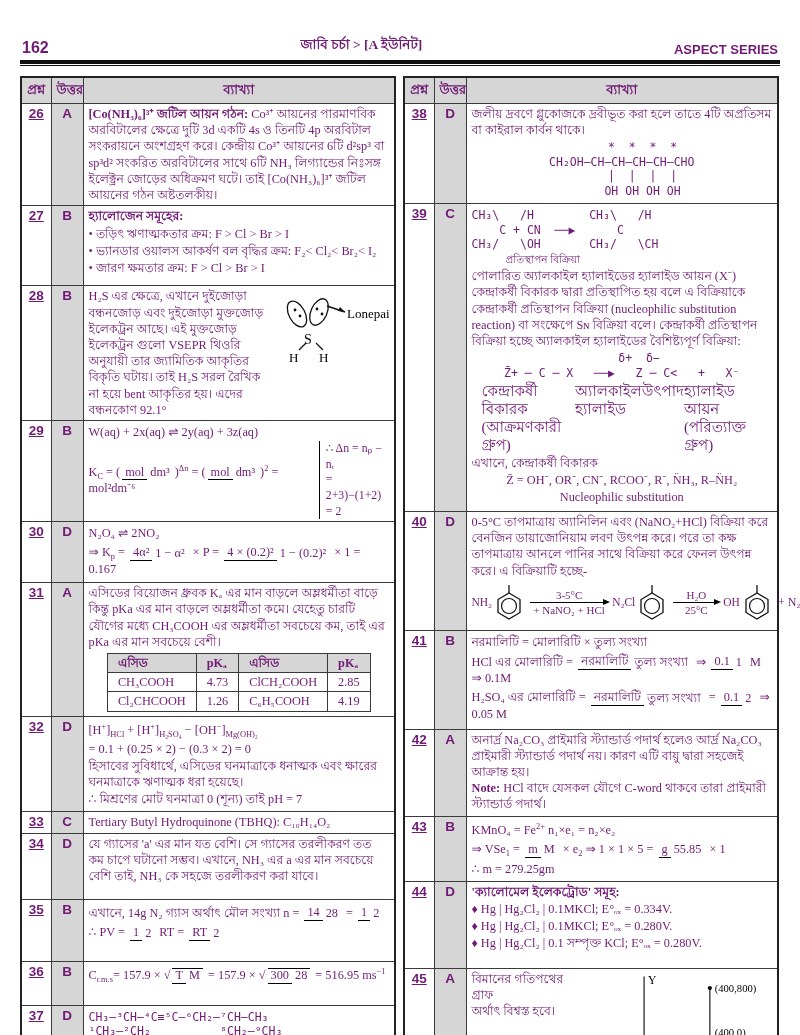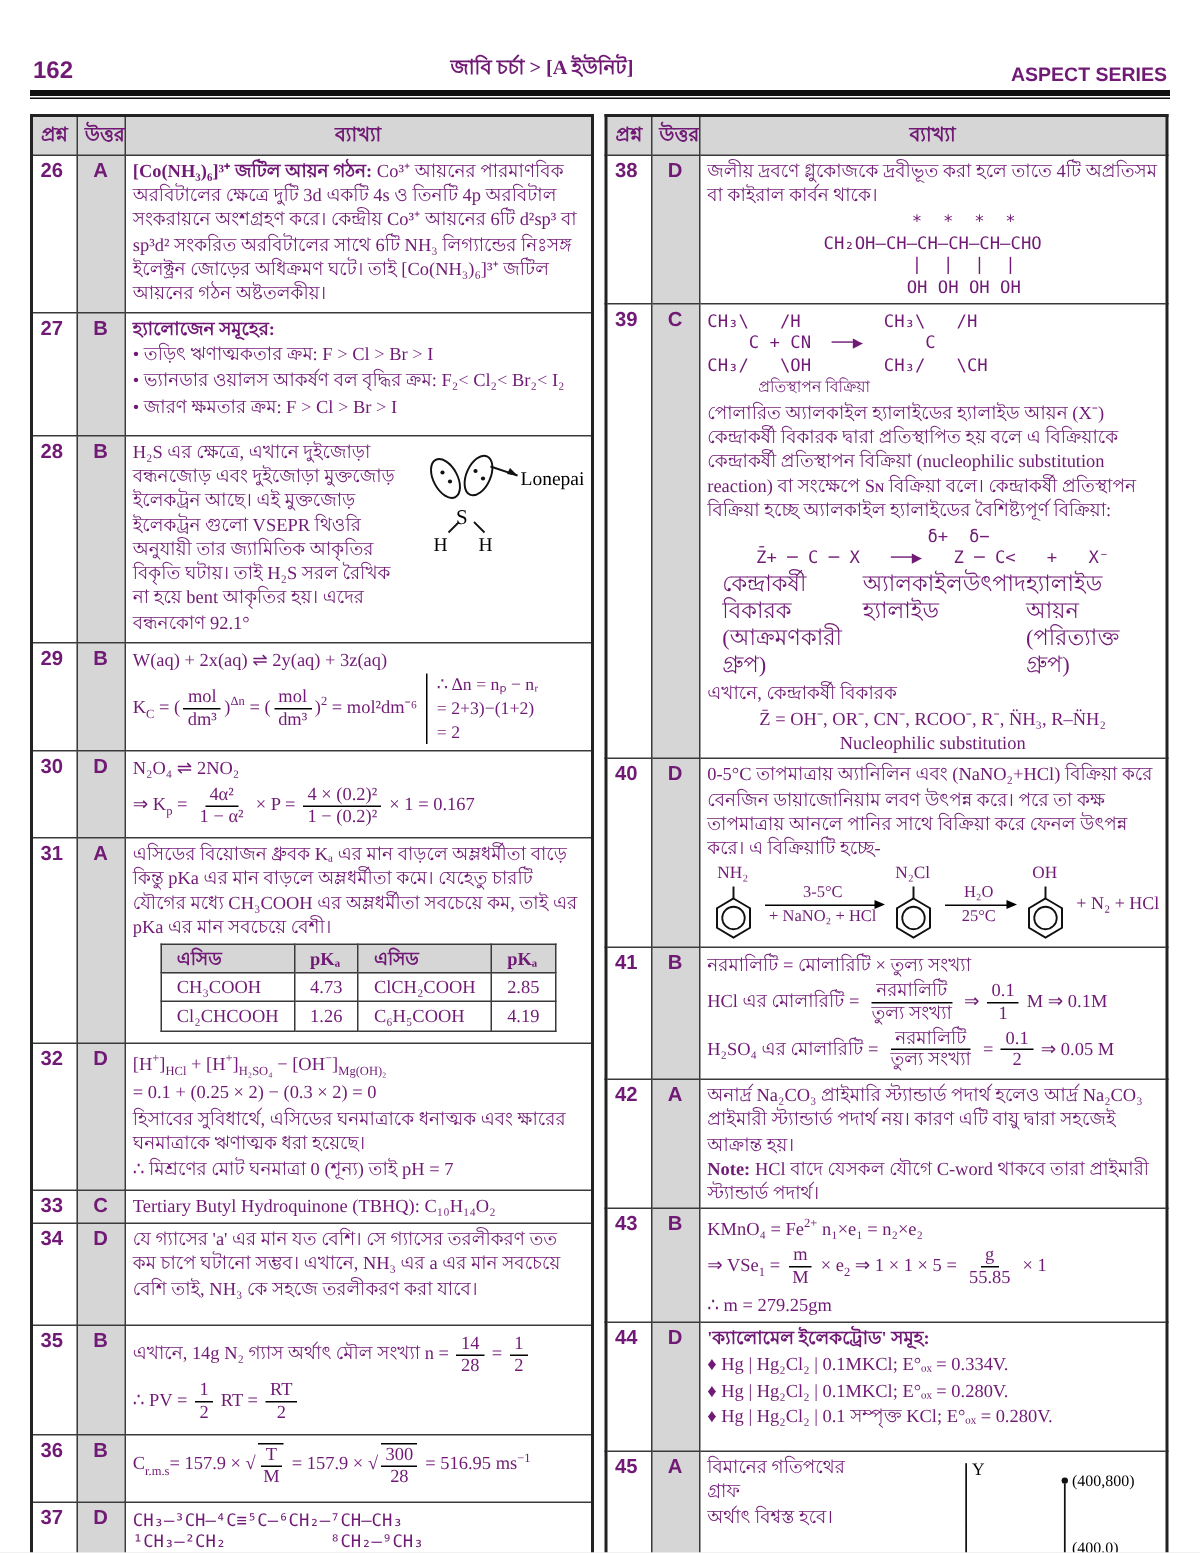--- a/index.html
+++ b/index.html
@@ -12,52 +12,52 @@
   .page-brand{font-family:"Liberation Sans",sans-serif;font-weight:bold;font-size:13px;}
   .rule-thick{height:4px;background:#101010;margin-bottom:1px;}
   .rule-thin{height:1px;background:#101010;}
   
   .columns{display:flex;gap:7px;margin-top:10px;}
   table.qtable{border-collapse:collapse;width:376px;table-layout:fixed;}
   table.qtable th,table.qtable td{border:1px solid #3a3a3a;vertical-align:top;padding:2px 5px;box-sizing:border-box;}
   table.qtable{border:2px solid #222;}
   th.qh{width:30px;} th.ah{width:32px;}
   thead th{background:#d6d6d6;font-size:13px;font-weight:bold;padding:2px 1px;text-align:center;}
-  td.qno{width:30px;font-family:"Liberation Sans",sans-serif;font-weight:bold;font-size:13.5px;vertical-align:middle;}
+  td.qno{width:30px;text-align:center;font-family:"Liberation Sans",sans-serif;font-weight:bold;font-size:13.5px;vertical-align:middle;text-decoration:underline;}
   td.ans{width:32px;text-align:center;font-family:"Liberation Sans",sans-serif;font-weight:bold;font-size:13.5px;background:#d6d6d6;vertical-align:middle;}
   td.exp{font-size:12.3px;line-height:1.32;}
   .lead{font-weight:bold;}
   .blk{margin:1px 0;}
   .pre{font-family:"DejaVu Sans Mono",monospace;font-size:11.5px;line-height:1.25;white-space:pre;margin:2px 0;}
   .prelines{white-space:pre-line;}
   .center{text-align:center;}
   .small{font-size:10.5px;}
   sup,sub{font-size:0.68em;line-height:0;}
   
-  .frac{display:inline-flex;flex-direction:column;align-items:center;vertical-align:middle;margin:0 2px;line-height:1.12;text-align:center;}
+  .frac{display:inline-flex;flex-direction:row;align-items:center;vertical-align:middle;margin:0 2px;line-height:1.12;text-align:center;}
   .frac .fn{padding:0 3px;border-bottom:1px solid #000;}
   .frac .fd{padding:0 3px;}
   .frac.bar{border-top:1.3px solid #000;}
   .formula{margin:3px 0;}
   
   .kc-wrap{display:flex;align-items:center;}
   .kc-note{border-left:1.3px solid #000;margin-left:6px;padding-left:6px;font-size:11.8px;}
   
   .bullets div{margin:1px 0;}
   
   table.pka{border-collapse:collapse;margin:3px auto 2px auto;font-size:12.3px;}
   table.pka th,table.pka td{border:1px solid #3a3a3a;padding:1px 10px;text-align:left;}
   table.pka th{background:#d6d6d6;}
   
   .h2s-wrap{display:flex;gap:6px;}
   .h2s-text{flex:1 1 auto;}
   .h2s-fig{width:118px;flex:0 0 auto;position:relative;}
   
   .rxn{display:flex;align-items:center;gap:4px;margin-top:4px;}
-  .mol{display:flex;flex-direction:column;align-items:center;}
+  .mol{display:flex;flex-direction:row;align-items:center;}
   .mol-label{font-size:11.5px;line-height:1;}
   .rxn-arrow{display:flex;flex-direction:column;align-items:center;font-size:11px;line-height:1.15;}
   .arrow-line{position:relative;width:78px;height:0;border-top:1.4px solid #000;margin:1px 0;}
   .arrow-line::after{content:"";position:absolute;right:-2px;top:-4px;border-left:7px solid #000;border-top:3.5px solid transparent;border-bottom:3.5px solid transparent;}
   .rxn-tail{font-size:12px;white-space:nowrap;}
   
   .scheme-labels{display:flex;justify-content:space-between;text-align:left;font-size:15px;line-height:1.2;padding:0 4px 0 10px;}
   
   .g45{display:flex;gap:4px;}
   .g45 .g-text{flex:1 1 auto;}

